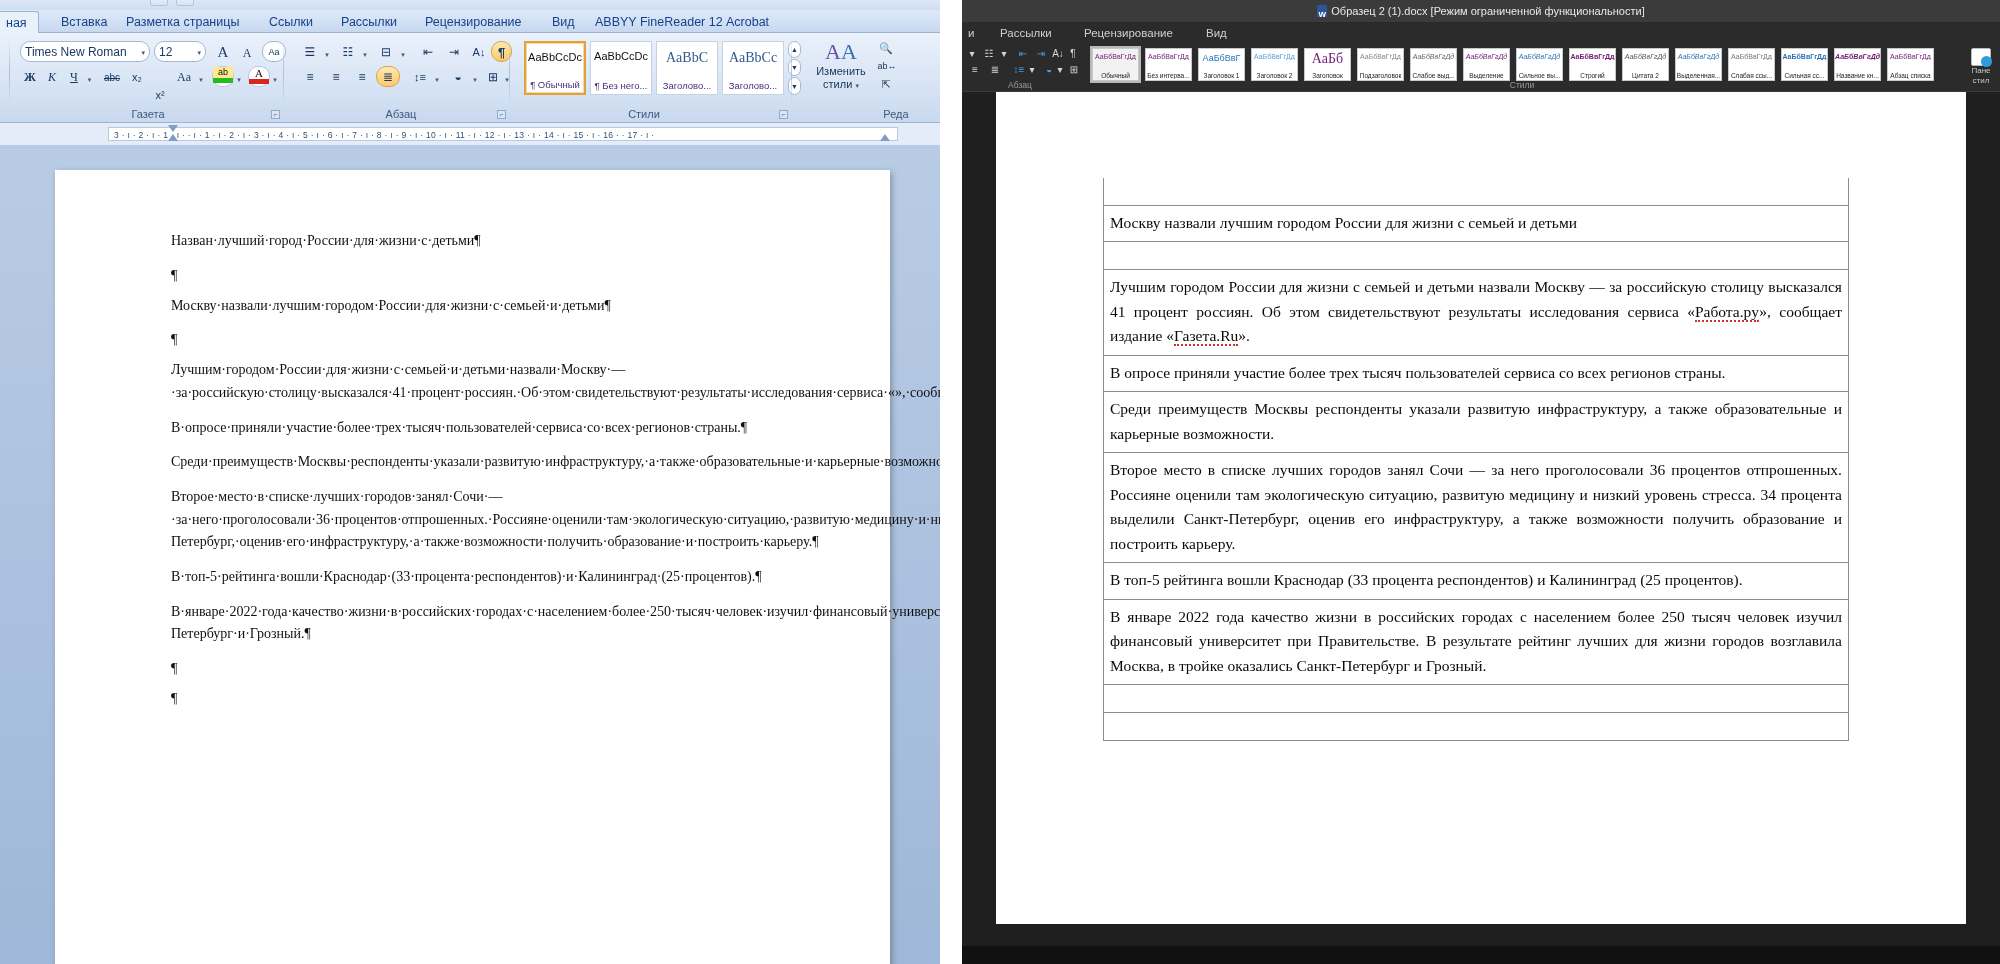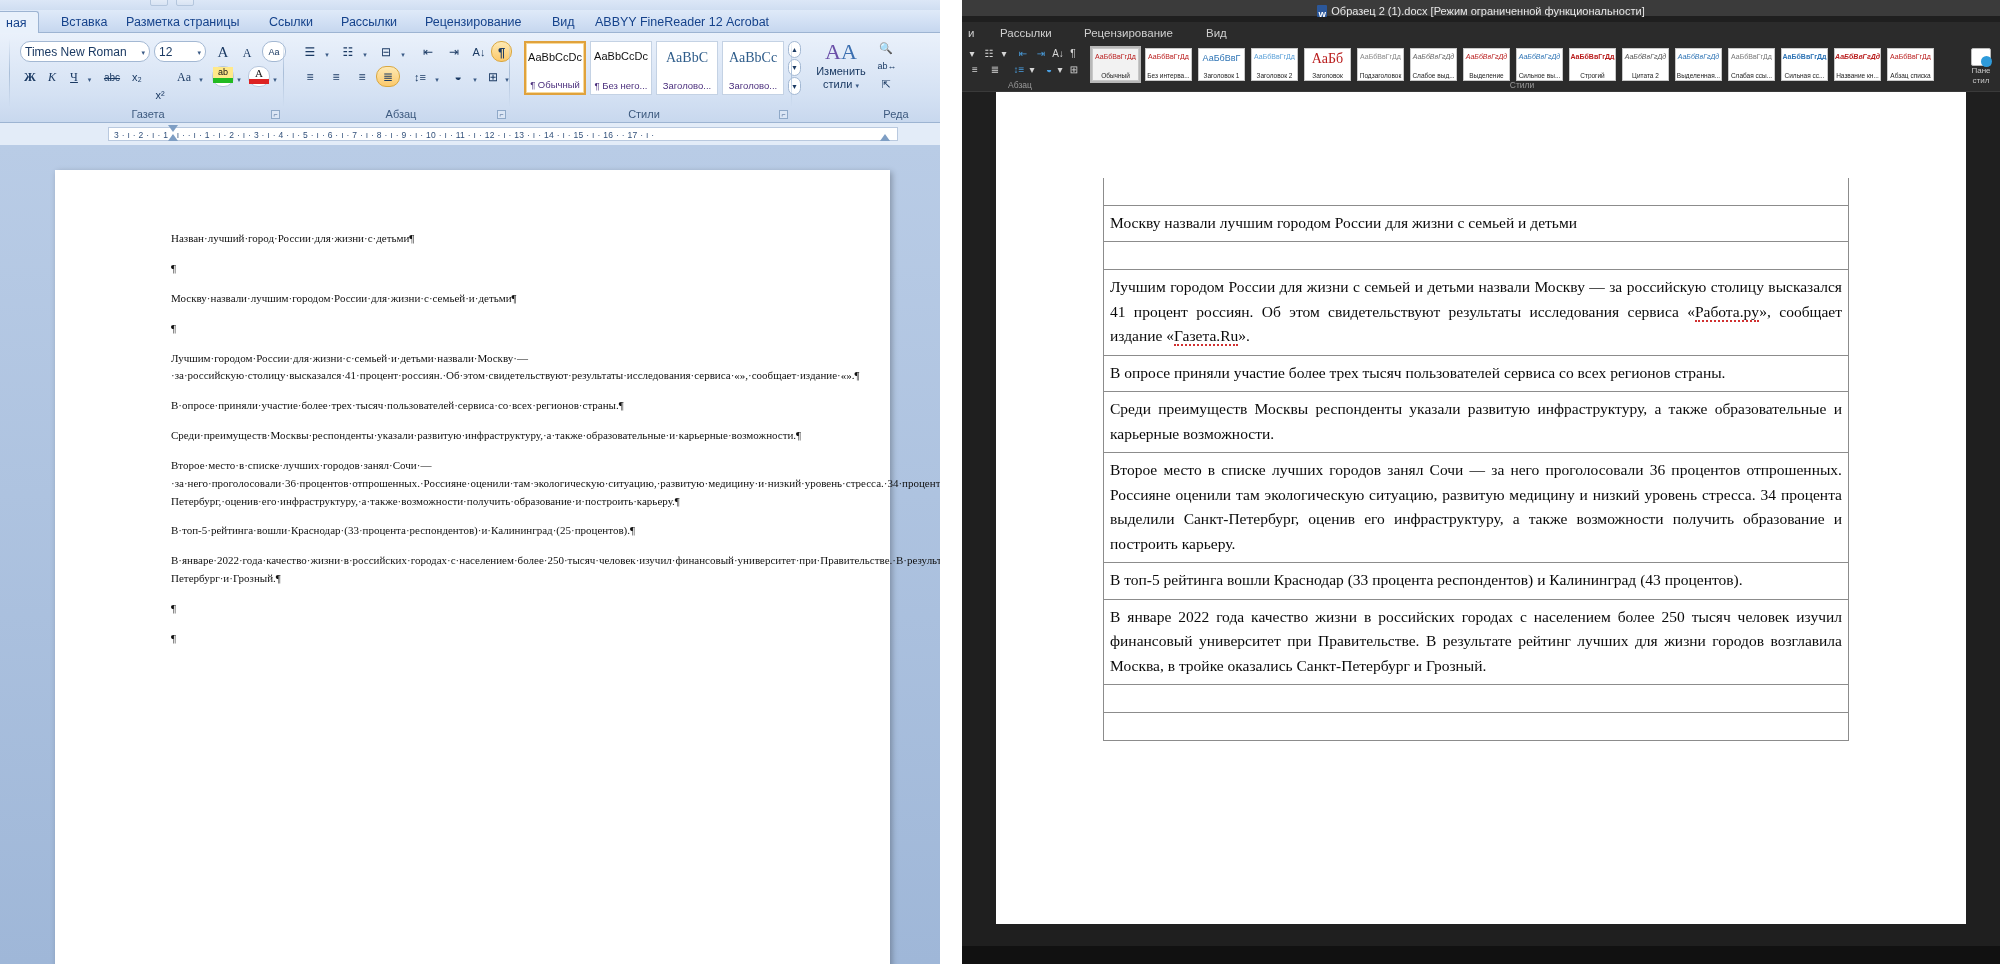--- a/index.html
+++ b/index.html
@@ -130,34 +130,34 @@
   .l-canvas {
     position:absolute; left:0; top:145px; width:940px; height:819px;
     background:linear-gradient(#b9cce6,#9fb7d8);
   }
   .l-page {
     position:absolute; left:55px; top:25px; width:835px; height:800px;
     background:#ffffff; box-shadow:2px 2px 6px rgba(0,0,0,.28);
   }
   .l-body {
     position:absolute; left:116px; top:60px; width:664px;
-    font-family:"Liberation Serif", serif; font-size:11px;
+    font-family:"Liberation Serif", serif; font-size:14px;
     color:#101010; text-align:justify; line-height:1.62;
   }
   .l-body p { margin:0 0 12px 0; }
   .l-body p.empty { height:18px; margin-bottom:12px; }
   .misspell { border-bottom:2px dotted #d03030; }
 
   
   #right-window {
     position:absolute; left:962px; top:0; width:1038px; height:964px;
     background:#1f1f1f;
   }
   .r-title {
-    position:absolute; left:0; top:0; width:1038px; height:16px;
+    position:absolute; left:0; top:0; width:1038px; height:22px;
     background:#3b3b3b;
     color:#e8e8e8; font-size:11px; text-align:center; line-height:22px;
     white-space:nowrap;
   }
   .r-titleicon {
     display:inline-block; width:10px; height:12px; background:#2b579a;
     border-radius:1px; margin-right:4px; vertical-align:-2px;
     position:relative;
   }
   .r-titleicon:after {
@@ -183,21 +183,21 @@
     position:absolute; border-radius:2px; background:transparent;
   }
   .rctl .glyph { display:block; width:100%; text-align:center; color:#d6d6d6; font-size:10px; line-height:13px;}
   .r-style {
     position:absolute; top:4px; width:47px; height:33px;
     background:#ffffff; border:1px solid #c8c8c8; overflow:hidden;
   }
   .r-style.sel { outline:2px solid #b8b8b8; background:#f2f2f2; }
   .r-style .sv {
     position:absolute; left:0; right:0; top:4px; text-align:center;
-    font-size:7px; color:#b91c1c; white-space:nowrap; overflow:hidden;
+    font-size:7px; color:#701a75; white-space:nowrap; overflow:hidden;
   }
   .r-style .sn {
     position:absolute; left:0; right:0; bottom:1px; text-align:center;
     font-size:6.5px; color:#222; white-space:nowrap; overflow:hidden;
   }
   .r-canvas {
     position:absolute; left:0; top:92px; width:1038px; height:872px;
     background:#1f1f1f;
   }
   .r-page {
@@ -526,21 +526,21 @@
   <div class="r-canvas">
     <div class="r-page">
       <div class="r-doc">
         <div class="r-cell blank"></div>
         <div class="r-cell">Москву назвали лучшим городом России для жизни с семьей и детьми</div>
         <div class="r-cell blank"></div>
         <div class="r-cell">Лучшим городом России для жизни с семьей и детьми назвали Москву — за российскую столицу высказался 41 процент россиян. Об этом свидетельствуют результаты исследования сервиса «<span class="misspell">Работа.ру</span>», сообщает издание «<span class="misspell">Газета.Ru</span>».</div>
         <div class="r-cell">В опросе приняли участие более трех тысяч пользователей сервиса со всех регионов страны.</div>
         <div class="r-cell">Среди преимуществ Москвы респонденты указали развитую инфраструктуру, а также образовательные и карьерные возможности.</div>
         <div class="r-cell">Второе место в списке лучших городов занял Сочи — за него проголосовали 36 процентов отпрошенных. Россияне оценили там экологическую ситуацию, развитую медицину и низкий уровень стресса. 34 процента выделили Санкт-Петербург, оценив его инфраструктуру, а также возможности получить образование и построить карьеру.</div>
-        <div class="r-cell">В топ-5 рейтинга вошли Краснодар (33 процента респондентов) и Калининград (43 процентов).</div>
+        <div class="r-cell">В топ-5 рейтинга вошли Краснодар (33 процента респондентов) и Калининград (25 процентов).</div>
         <div class="r-cell">В январе 2022 года качество жизни в российских городах с населением более 250 тысяч человек изучил финансовый университет при Правительстве. В результате рейтинг лучших для жизни городов возглавила Москва, в тройке оказались Санкт-Петербург и Грозный.</div>
         <div class="r-cell blank"></div>
         <div class="r-cell blank"></div>
       </div>
     </div>
     <div class="r-taskbar"></div>
   </div>
 </div>
 
 </body></html>

